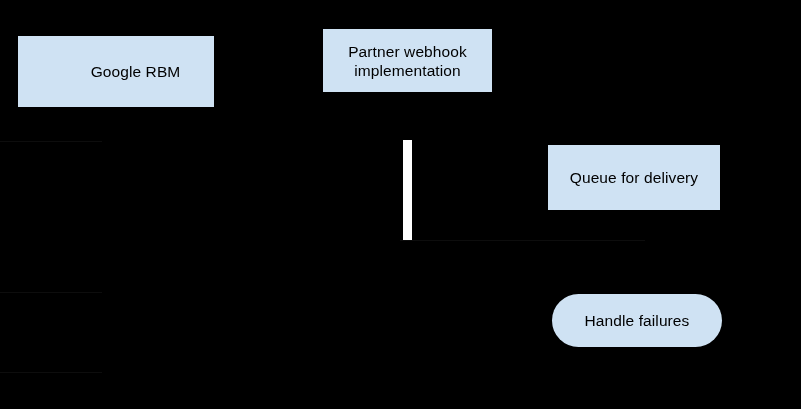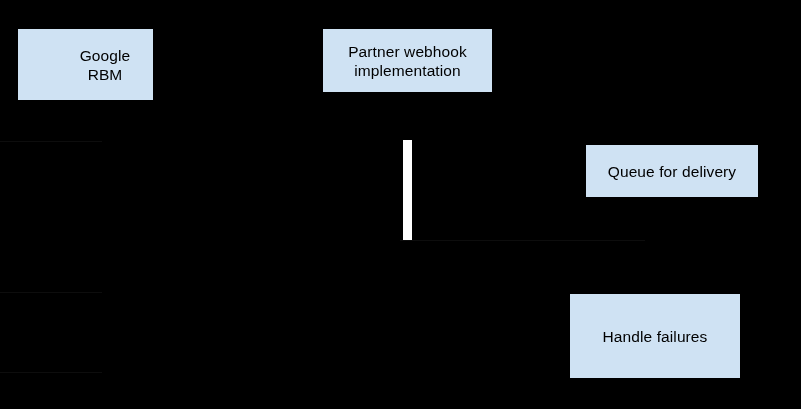--- a/index.html
+++ b/index.html
@@ -25,24 +25,24 @@
     display: flex;
     align-items: center;
     justify-content: center;
     text-align: center;
     font-size: 15.5px;
     line-height: 19px;
     letter-spacing: 0.1px;
     padding: 2px 6px;
     white-space: pre-line;
   }
-  #node-google-rbm   { left: 18px;  top: 29px;  width: 135px; height: 71px; padding-left: 45px; }
+  #node-google-rbm   { left: 18px;  top: 36px;  width: 196px; height: 71px; padding-left: 45px; }
   #node-partner-webhook { left: 323px; top: 29px;  width: 169px; height: 63px; }
-  #node-queue-delivery  { left: 586px; top: 145px; width: 172px; height: 52px; }
-  #node-handle-failures { left: 570px; top: 294px; width: 170px; height: 84px; }
+  #node-queue-delivery  { left: 548px; top: 145px; width: 172px; height: 65px; }
+  #node-handle-failures { left: 552px; top: 294px; width: 170px; height: 53px; border-radius: 29px; }
 
   .connector-vertical {
     position: absolute;
     background: #ffffff;
     left: 403px;
     top: 140px;
     width: 9px;
     height: 100px;
   }
   .faint-rule {

